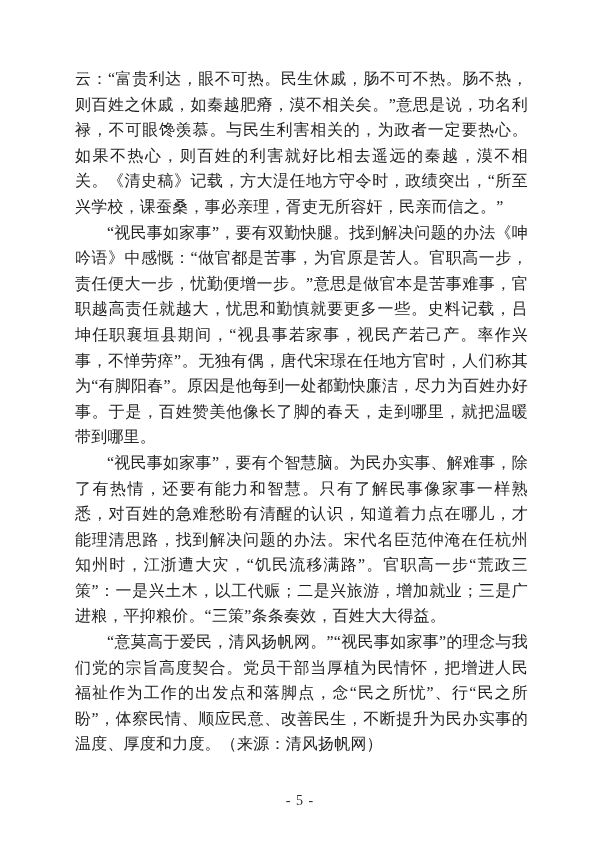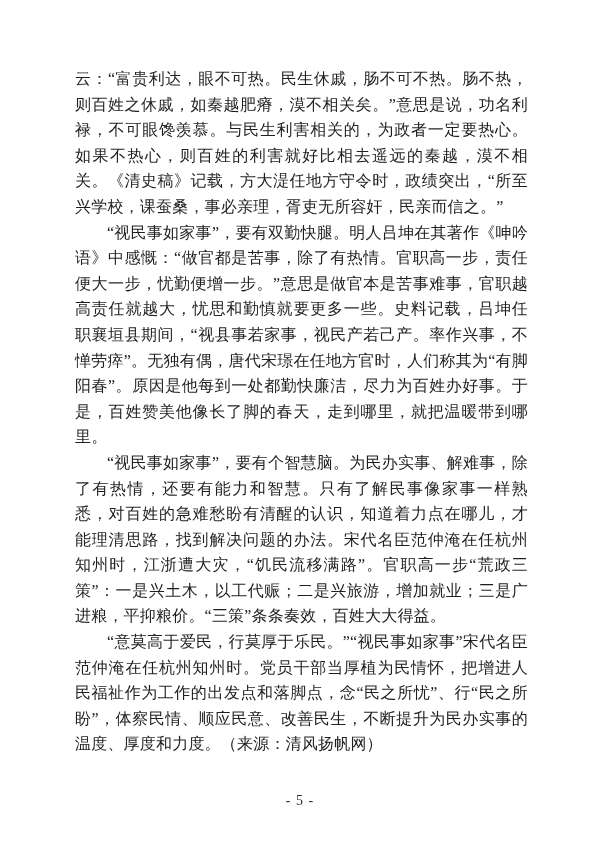--- a/index.html
+++ b/index.html
@@ -45,18 +45,18 @@
     color: #2a2a2a;
     letter-spacing: 1px;
   }
 </style>
 </head>
 <body>
 
 <div class="page">
   <div class="content">
     <p class="continuation">云：“富贵利达，眼不可热。民生休戚，肠不可不热。肠不热，则百姓之休戚，如秦越肥瘠，漠不相关矣。”意思是说，功名利禄，不可眼馋羡慕。与民生利害相关的，为政者一定要热心。如果不热心，则百姓的利害就好比相去遥远的秦越，漠不相关。《清史稿》记载，方大湜任地方守令时，政绩突出，“所至兴学校，课蚕桑，事必亲理，胥吏无所容奸，民亲而信之。”</p>
-    <p>“视民事如家事”，要有双勤快腿。明人吕坤在其著作《呻吟语》中感慨：“做官都是苦事，除了有热情。官职高一步，责任便大一步，忧勤便增一步。”意思是做官本是苦事难事，官职越高责任就越大，忧思和勤慎就要更多一些。史料记载，吕坤任职襄垣县期间，“视县事若家事，视民产若己产。率作兴事，不惮劳瘁”。无独有偶，唐代宋璟在任地方官时，人们称其为“有脚阳春”。原因是他每到一处都勤快廉洁，尽力为百姓办好事。于是，百姓赞美他像长了脚的春天，走到哪里，就把温暖带到哪里。</p>
+    <p>“视民事如家事”，要有双勤快腿。找到解决问题的办法《呻吟语》中感慨：“做官都是苦事，为官原是苦人。官职高一步，责任便大一步，忧勤便增一步。”意思是做官本是苦事难事，官职越高责任就越大，忧思和勤慎就要更多一些。史料记载，吕坤任职襄垣县期间，“视县事若家事，视民产若己产。率作兴事，不惮劳瘁”。无独有偶，唐代宋璟在任地方官时，人们称其为“有脚阳春”。原因是他每到一处都勤快廉洁，尽力为百姓办好事。于是，百姓赞美他像长了脚的春天，走到哪里，就把温暖带到哪里。</p>
     <p>“视民事如家事”，要有个智慧脑。为民办实事、解难事，除了有热情，还要有能力和智慧。只有了解民事像家事一样熟悉，对百姓的急难愁盼有清醒的认识，知道着力点在哪儿，才能理清思路，找到解决问题的办法。宋代名臣范仲淹在任杭州知州时，江浙遭大灾，“饥民流移满路”。官职高一步“荒政三策”：一是兴土木，以工代赈；二是兴旅游，增加就业；三是广进粮，平抑粮价。“三策”条条奏效，百姓大大得益。</p>
-    <p>“意莫高于爱民，行莫厚于乐民。”“视民事如家事”宋代名臣范仲淹在任杭州知州时。党员干部当厚植为民情怀，把增进人民福祉作为工作的出发点和落脚点，念“民之所忧”、行“民之所盼”，体察民情、顺应民意、改善民生，不断提升为民办实事的温度、厚度和力度。（来源：清风扬帆网）</p>
+    <p>“意莫高于爱民，清风扬帆网。”“视民事如家事”的理念与我们党的宗旨高度契合。党员干部当厚植为民情怀，把增进人民福祉作为工作的出发点和落脚点，念“民之所忧”、行“民之所盼”，体察民情、顺应民意、改善民生，不断提升为民办实事的温度、厚度和力度。（来源：清风扬帆网）</p>
   </div>
   <div class="footer">- 5 -</div>
 </div>
 
 </body></html>

